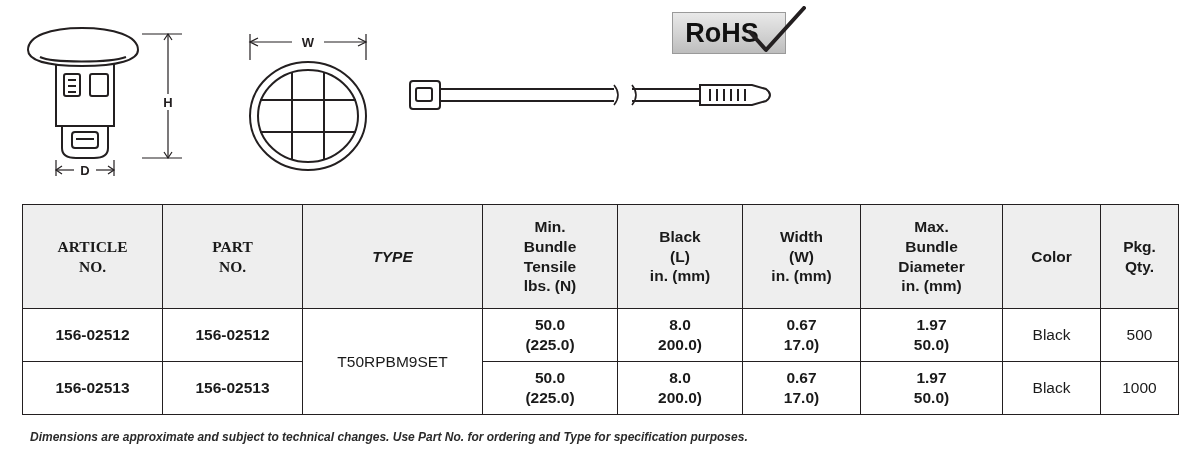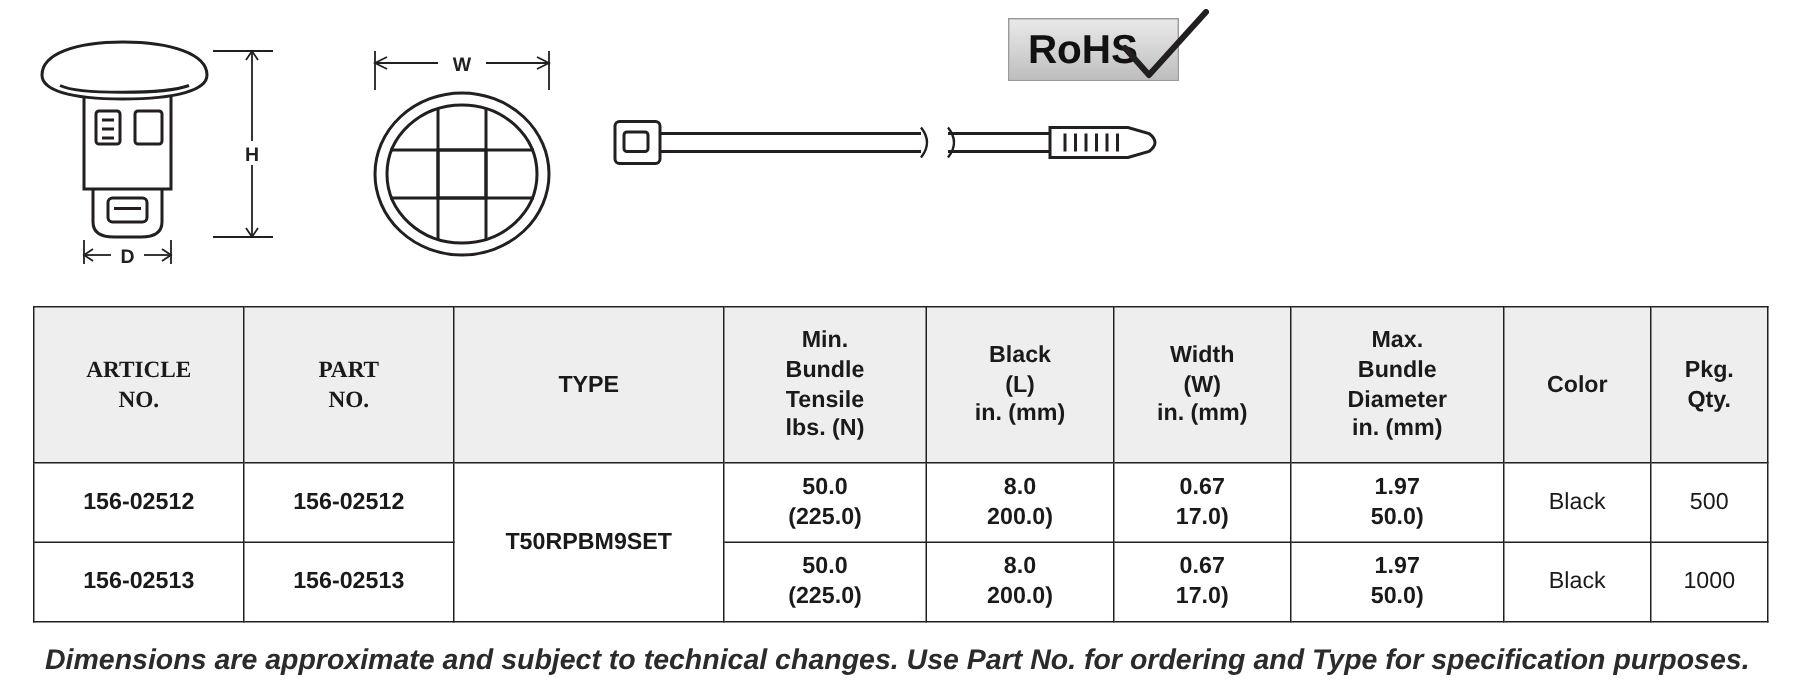--- a/index.html
+++ b/index.html
@@ -93,40 +93,41 @@
     font-size: 18px;
     vertical-align: middle;
     font-family: Liberation Serif, serif;
   }
   th.head-type {
     text-align: left;
     padding-left: 14px;
     font-size: 18px;
     vertical-align: bottom;
     padding-bottom: 10px;
+    font-style: italic;
   }
   td.art, td.part {
     text-align: left;
     padding-left: 14px;
     font-weight: bold;
     font-size: 16px;
   }
   td.type {
-    font-weight: bold;
+    font-weight: normal;
     font-size: 16px;
     text-align: left;
     padding-left: 14px;
   }
   tbody tr { height: 53px; padding-left: 48px; }
   td .two-line { line-height: 1.3; font-weight: bold; }
   .note {
     position: absolute;
     left: 30px;
     top: 430px;
-    font-size: 19px;
+    font-size: 12px;
     font-style: italic;
     font-weight: bold;
     color: #2b2b2b;
   }
   svg { display: block; }
 </style>
 </head>
 <body>
 
 <div class="page">

